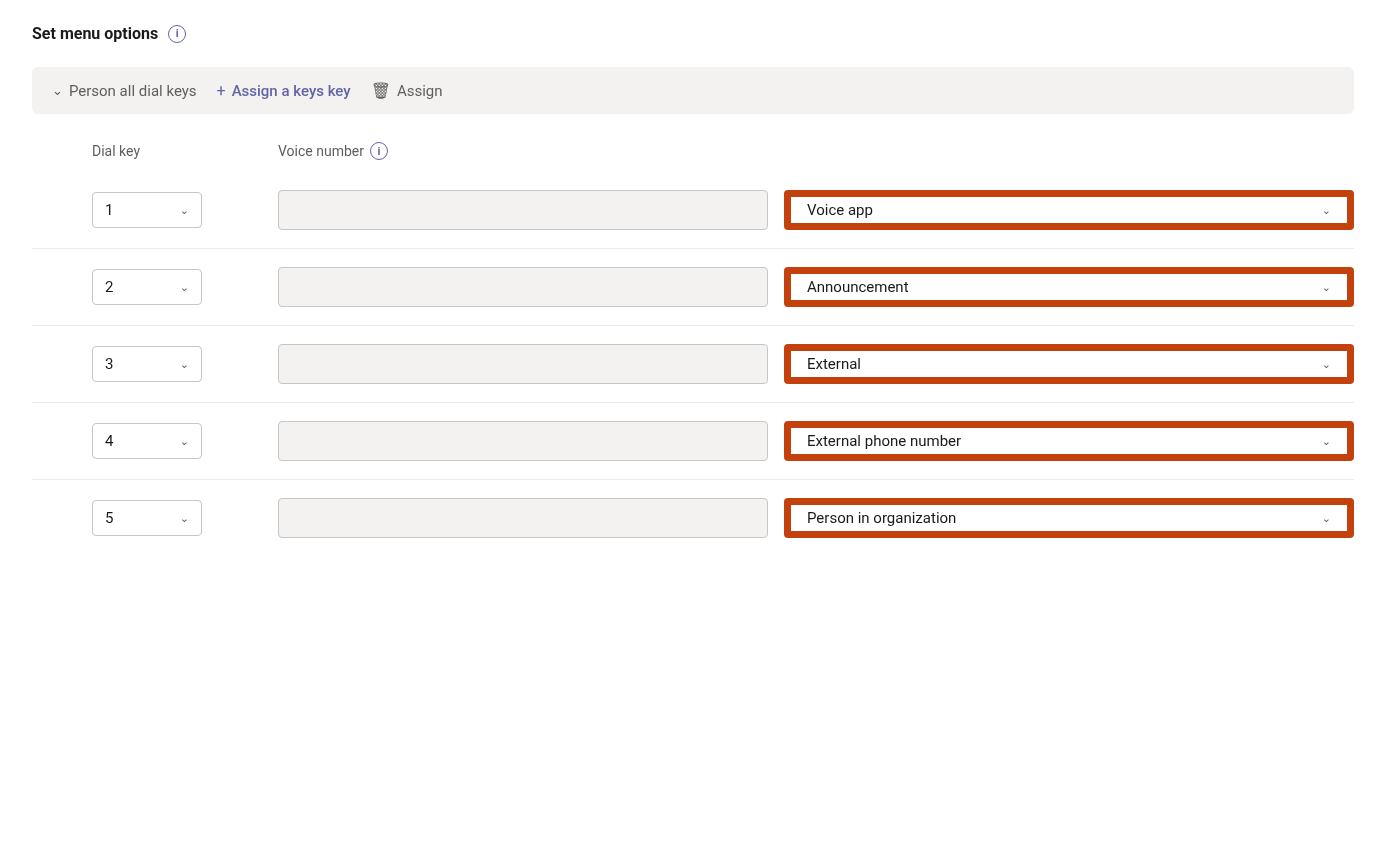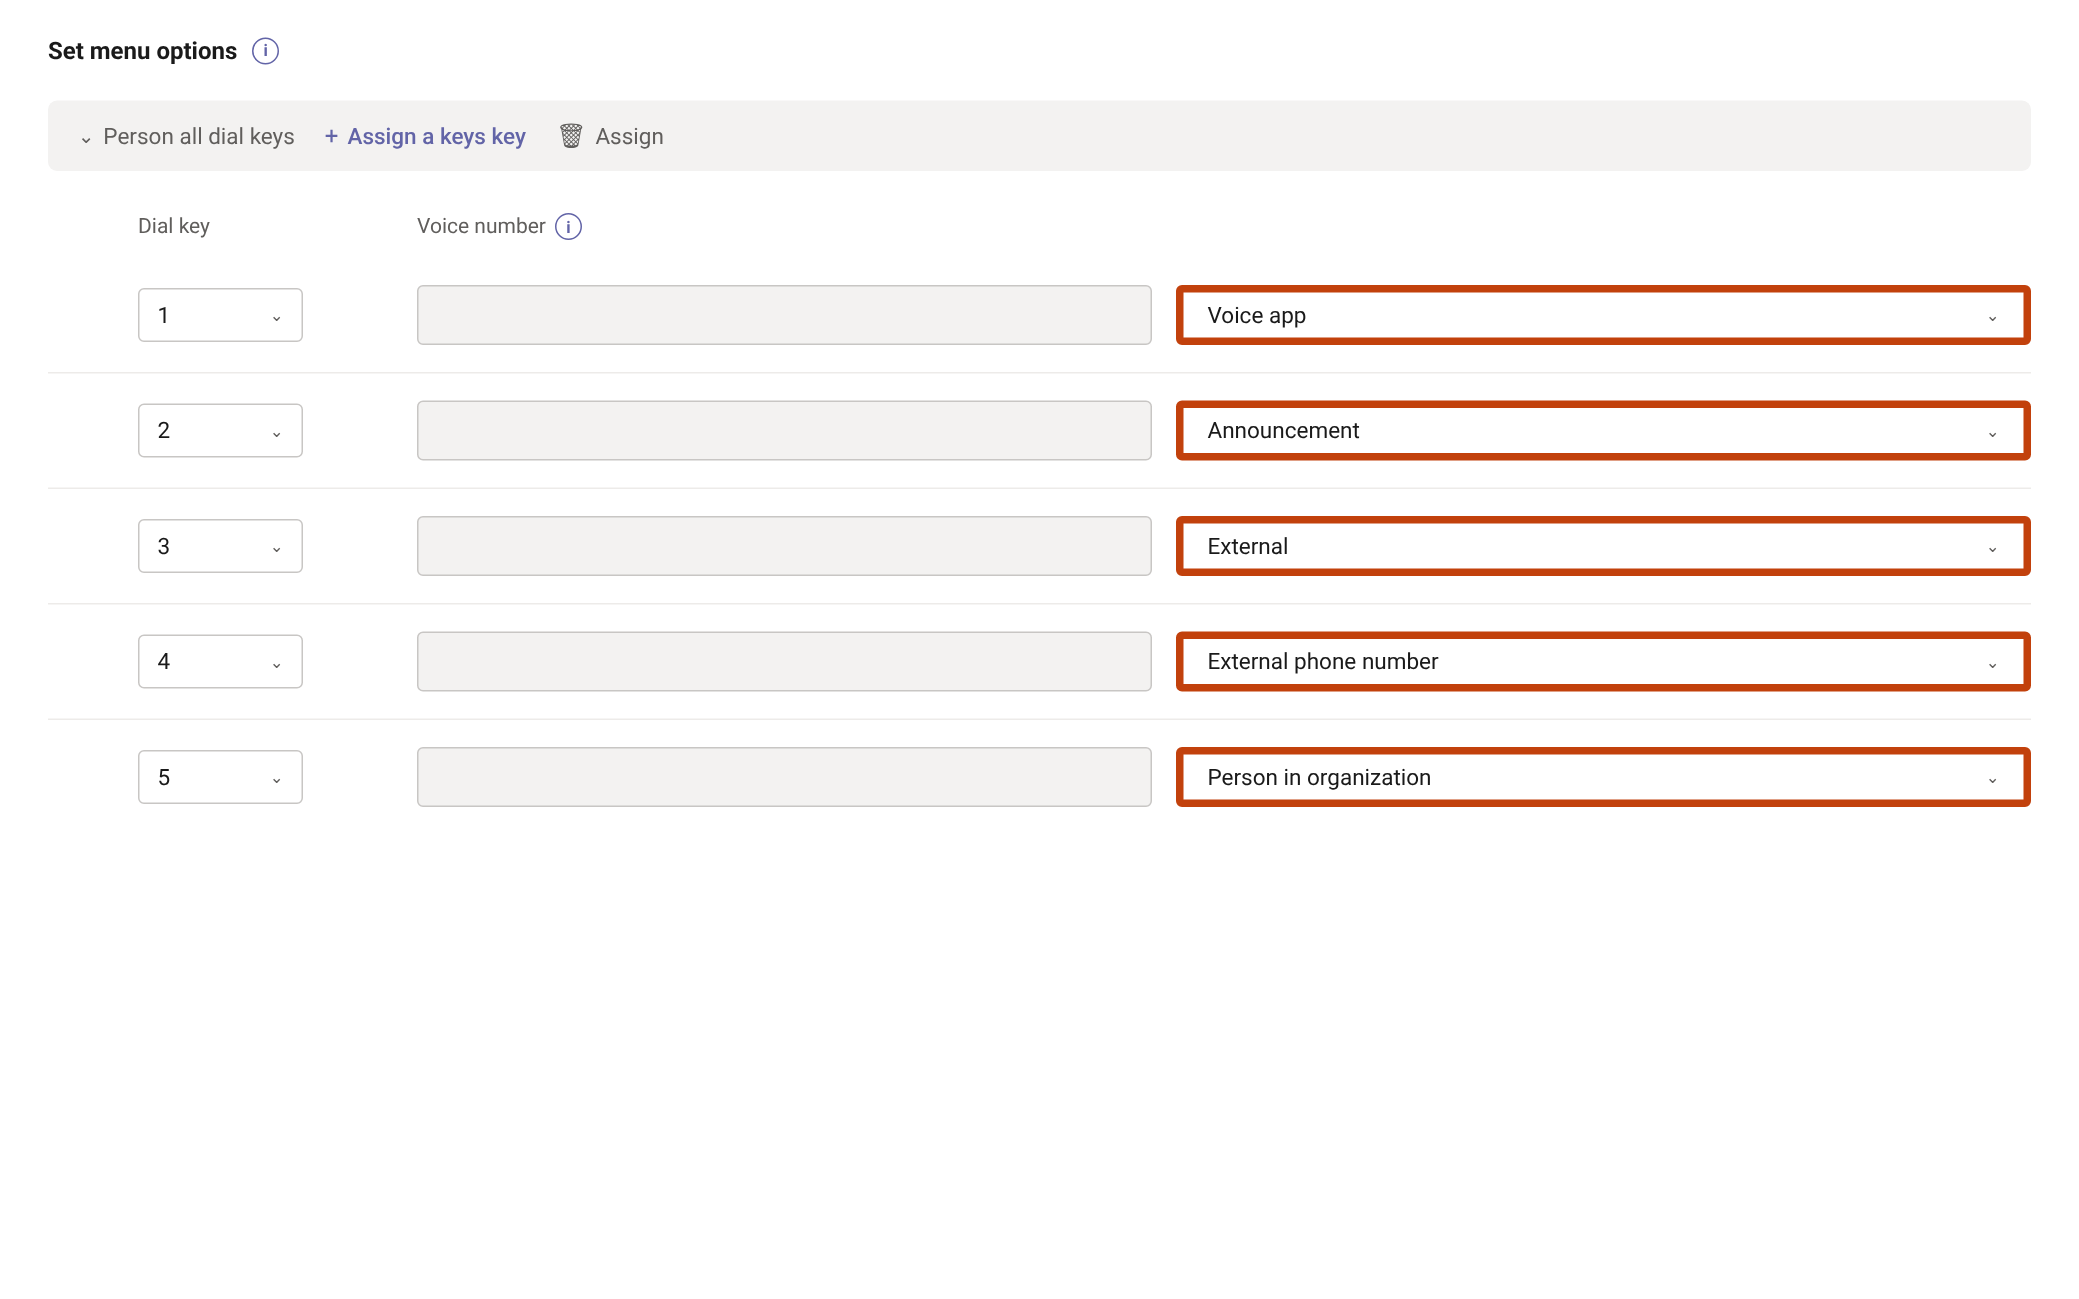--- a/index.html
+++ b/index.html
@@ -137,21 +137,21 @@
       height: 40px;
       font-size: 15px;
       color: #1a1a1a;
       outline: none;
     }
 
     .redirect-select {
       display: flex;
       align-items: center;
       justify-content: space-between;
-      border: 5px solid #c2410c;
+      border: 7px solid #c2410c;
       border-radius: 4px;
       padding: 8px 16px;
       background: #ffffff;
       cursor: pointer;
       font-size: 15px;
       color: #1a1a1a;
       width: 100%;
       height: 40px;
     }
 

